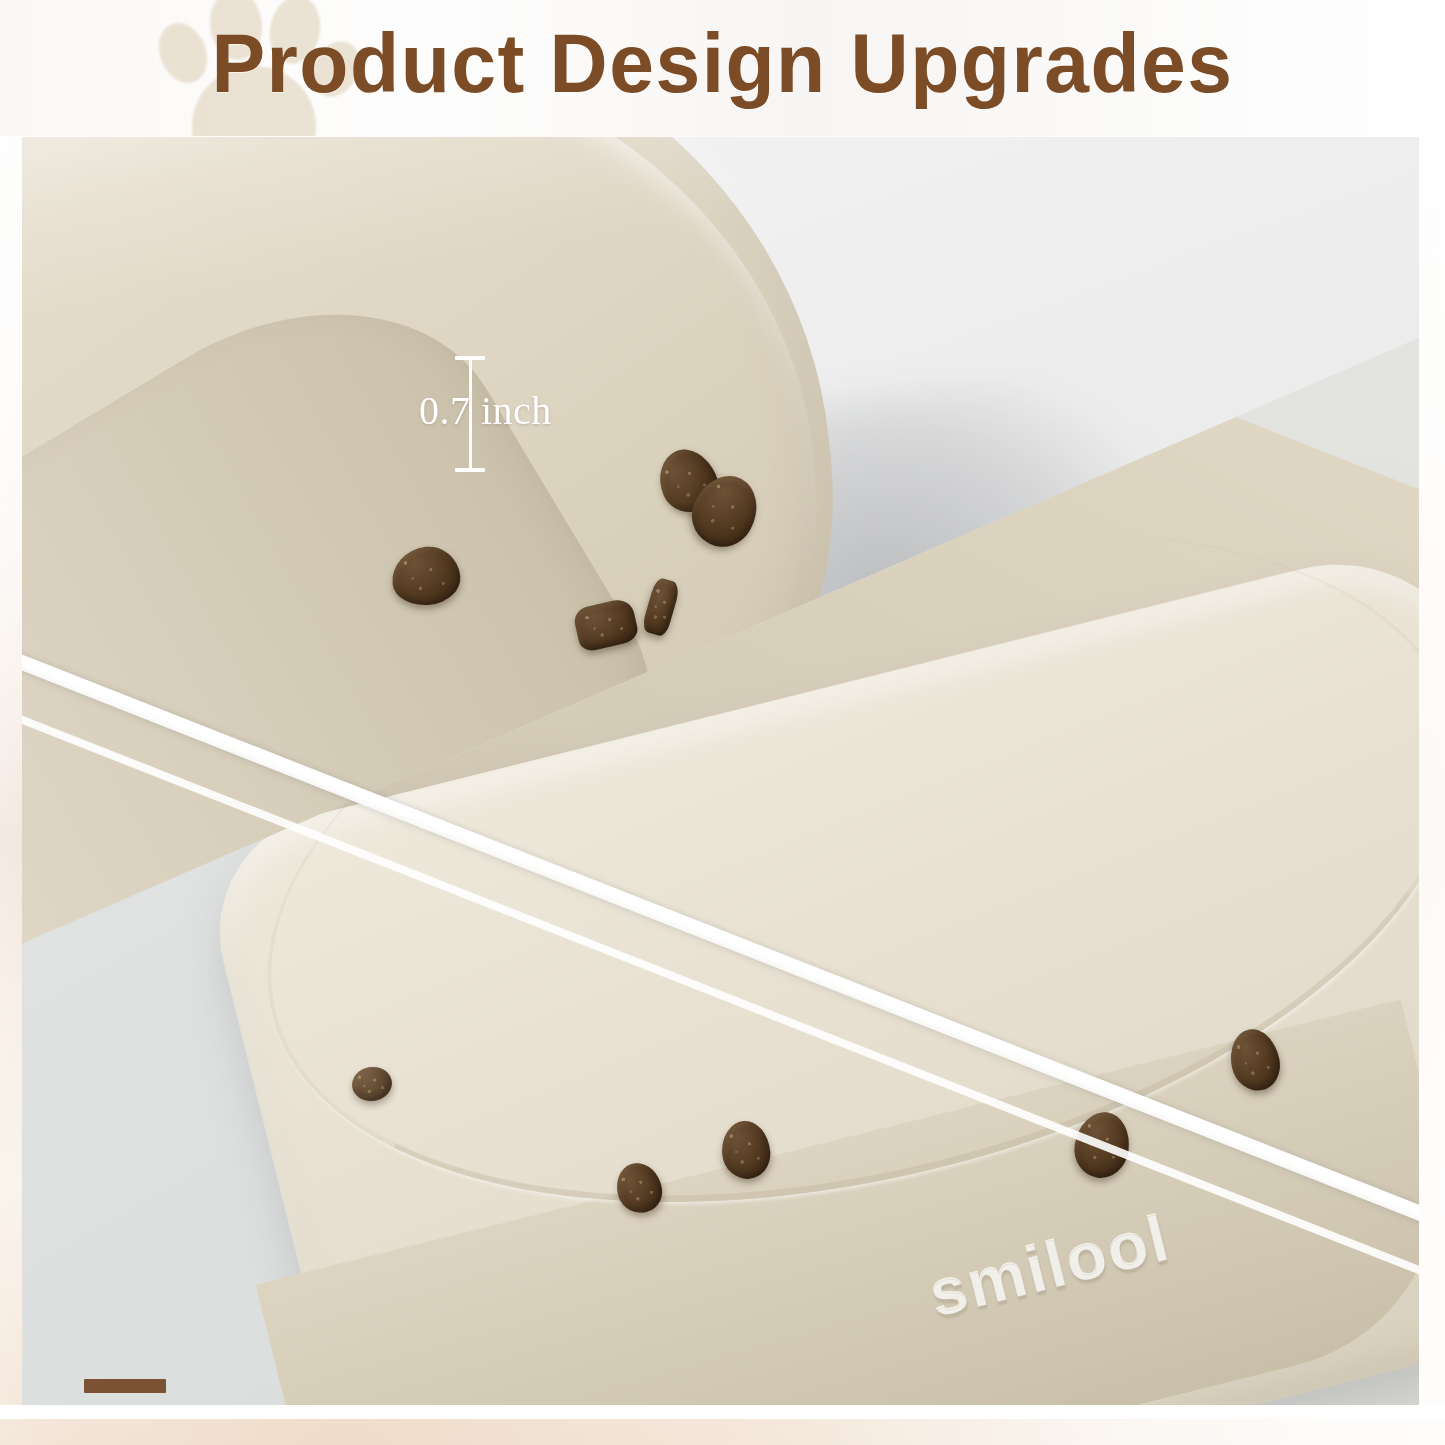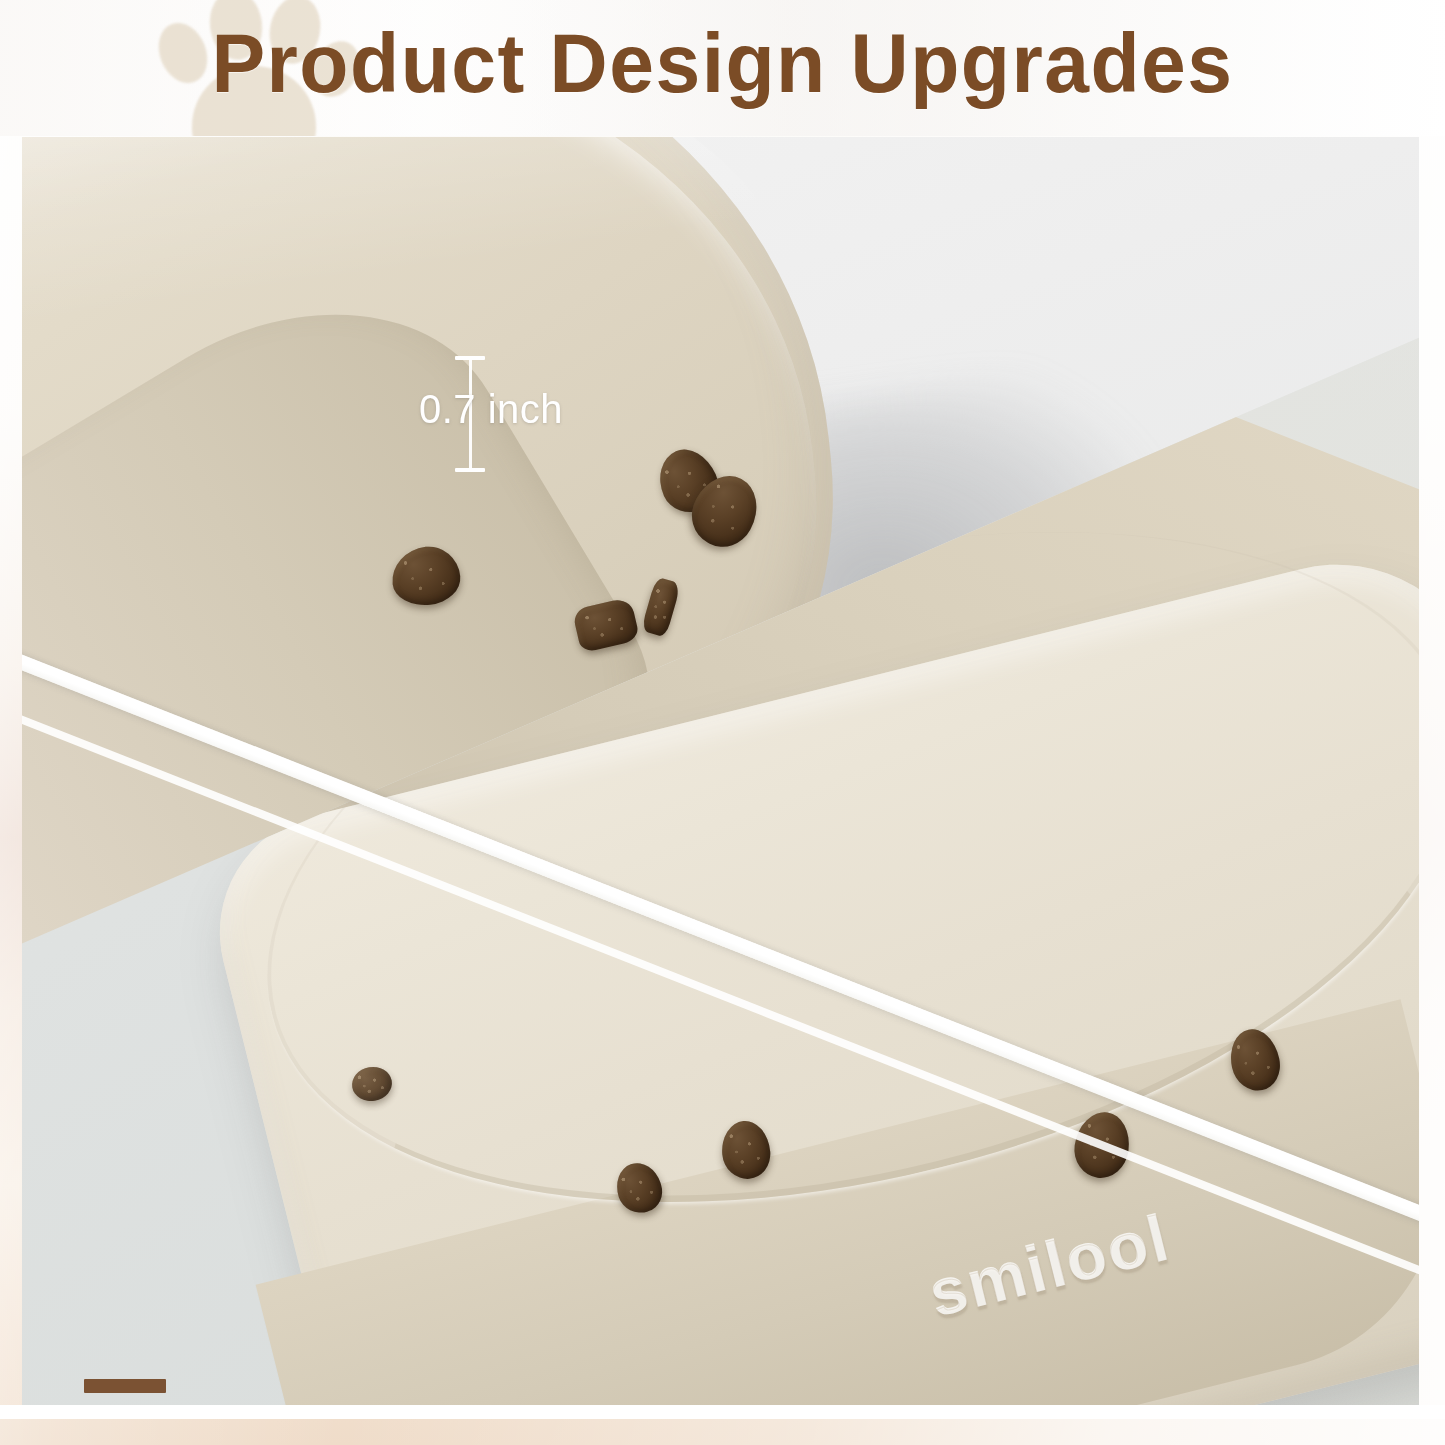--- a/index.html
+++ b/index.html
@@ -296,21 +296,21 @@
     position:absolute; left:-8px; width:30px; height:4px;
     background:#ffffff; border-radius:1px;
   }
   .dim .cap-top{ top:0; }
   .dim .cap-bot{ bottom:0; }
   .dim-label{
     position:absolute;
     left:397px; top:250px;
     z-index:9;
     color:#ffffff;
-    font-family:Liberation Sans, sans-serif;
+    font-family:Liberation Serif, serif;
     font-size:40px;
     font-weight:400;
     letter-spacing:.5px;
     white-space:nowrap;
     text-shadow:0 1px 3px rgba(120,115,105,.35);
   }
 
   
   .feature{ position:absolute; z-index:10; }
   .accent-bar{

